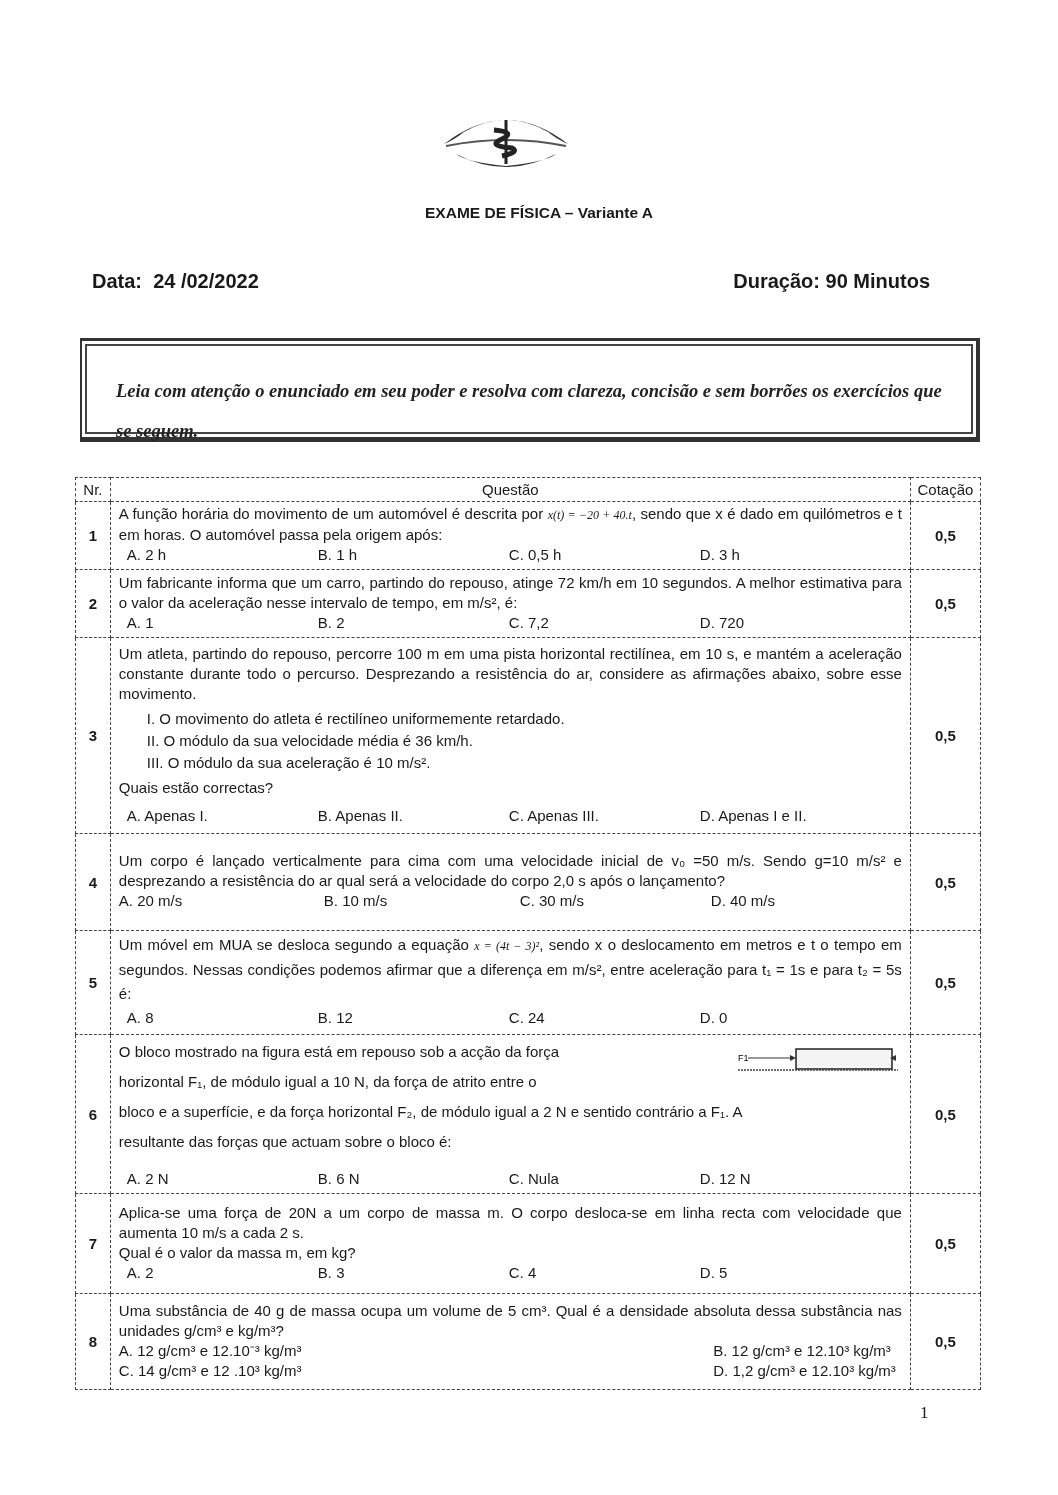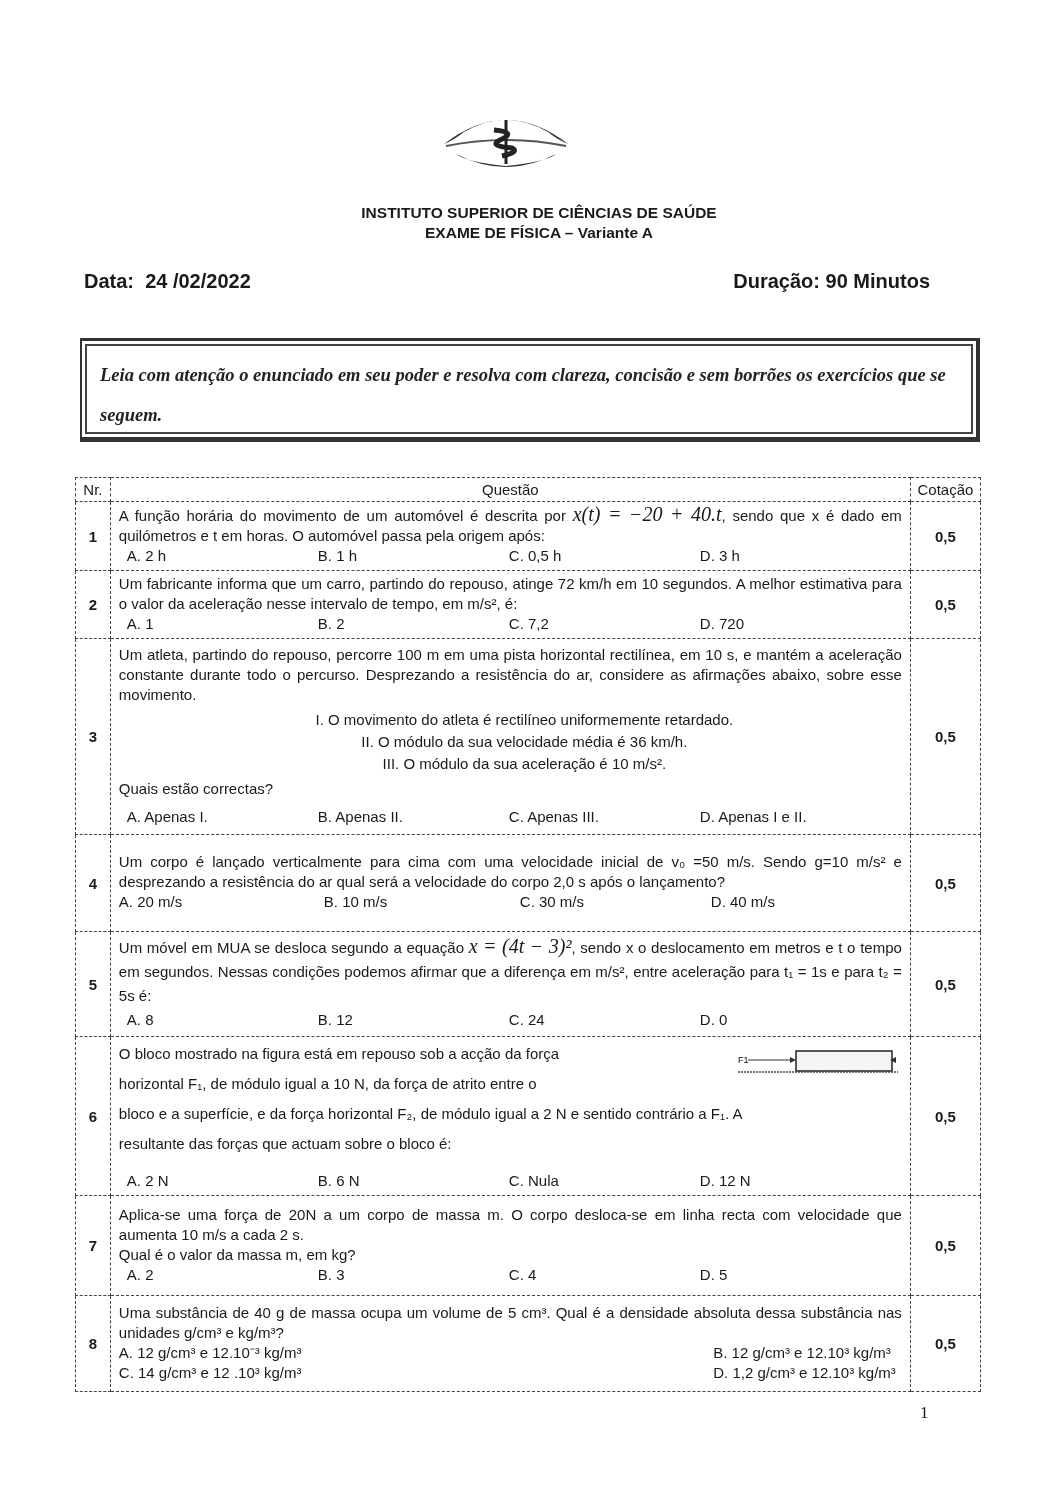--- a/index.html
+++ b/index.html
@@ -2,59 +2,58 @@
 <html><head>
 <meta charset="utf-8">
 <style>
   html, body { margin: 0; padding: 0; background: #ffffff; }
   body { width: 1058px; height: 1495px; position: relative; overflow: hidden;
          font-family: "Liberation Sans", sans-serif; color: #1a1a1a; }
   .logo { position: absolute; left: 436px; top: 110px; width: 140px; height: 66px; }
   .inst { position: absolute; left: 0; width: 1058px; text-align: center; top: 203px;
           font-weight: bold; font-size: 15.5px; line-height: 20px; }
   .inst div { padding-left: 20px; }
-  .meta-row { position: absolute; top: 270px; left: 84px; right: 128px; display: flex;
+  .meta-row { position: absolute; top: 270px; left: 92px; right: 128px; display: flex;
               justify-content: space-between; font-weight: bold; font-size: 20px; }
   .notice { position: absolute; left: 80px; top: 338px; width: 894px; height: 96px;
             border: 2px solid #333; box-shadow: inset 0 0 0 3px #fff, inset 0 0 0 5px #444;
             border-top-width: 3px; border-bottom-width: 5px; border-right-width: 4px; }
-  .notice p { margin: 0; padding: 14px 14px 0 18px; font-family: "Liberation Serif", serif;
+  .notice p { margin: 16px; padding: 14px 14px 0 18px; font-family: "Liberation Serif", serif;
               font-style: italic; font-weight: bold; font-size: 18.5px; line-height: 40px;
               color: #222; }
   table.exam { position: absolute; left: 75px; top: 477px; width: 906px;
                border-collapse: collapse; font-size: 15px; }
   table.exam td, table.exam th { border: 1px dashed #444; vertical-align: middle; }
   table.exam th { font-weight: normal; font-size: 15px; height: 23px; padding: 0; }
   td.nr { width: 46px; text-align: center; font-weight: bold; font-size: 15px; }
   td.cot { width: 80px; text-align: center; font-weight: bold; font-size: 15px; }
   td.q { padding: 2px 8px 4px 8px; line-height: 20px; }
   .stmt { text-align: justify; }
   .opts { display: flex; padding-left: 8px; }
   .opts span { width: 191px; }
   .opts2 { display: grid; grid-template-columns: 1fr auto; padding-right: 6px; }
-  .items { padding-left: 28px; line-height: 22px; margin: 4px 0; text-align: center; }
-  .math { font-family: "Liberation Serif", serif; font-style: italic; font-size: 20px; }
+  .items { padding-left: 28px; line-height: 22px; margin: 4px 0; }
+  .math { font-family: "Liberation Serif", serif; font-style: italic; font-size: 12px; }
   .q6-wrap { position: relative; }
   .q6-fig { position: absolute; right: 4px; top: 8px; width: 160px; height: 40px; }
   .q6 .line { line-height: 30px; }
   .pagenum { position: absolute; left: 920px; top: 1403px; font-family: "Liberation Serif", serif; font-size: 17px; }
 </style>
 </head>
 <body>
 
 <svg class="logo" viewBox="0 0 140 66">
   <path d="M8 34 Q70 -14 132 34 Q122 30 112 22 Q70 -2 28 22 Q18 30 8 34 Z" fill="#3a3a3a"></path>
   <path d="M10 36 Q70 24 130 36" stroke="#555" stroke-width="2" fill="none"></path>
   <path d="M20 44 Q70 70 120 44 Q110 52 70 56 Q30 52 20 44 Z" fill="#333"></path>
   <path d="M70 10 L70 54" stroke="#222" stroke-width="3"></path>
   <path d="M58 20 Q82 22 64 30 Q52 36 76 38 Q84 42 66 46" stroke="#222" stroke-width="5" fill="none"></path>
 </svg>
 
 <div class="inst">
-  <div>INSTITUTO SUPERIOR DE CIÊNCIAS DE SAÚDE</div>
   <div>EXAME DE FÍSICA – Variante A</div>
 </div>
 
 <div class="meta-row">
   <div>
     <span>Data:</span>&nbsp;
     <span>24 /02/2022</span>
   </div>
   <div>
     <span>Duração:</span>

